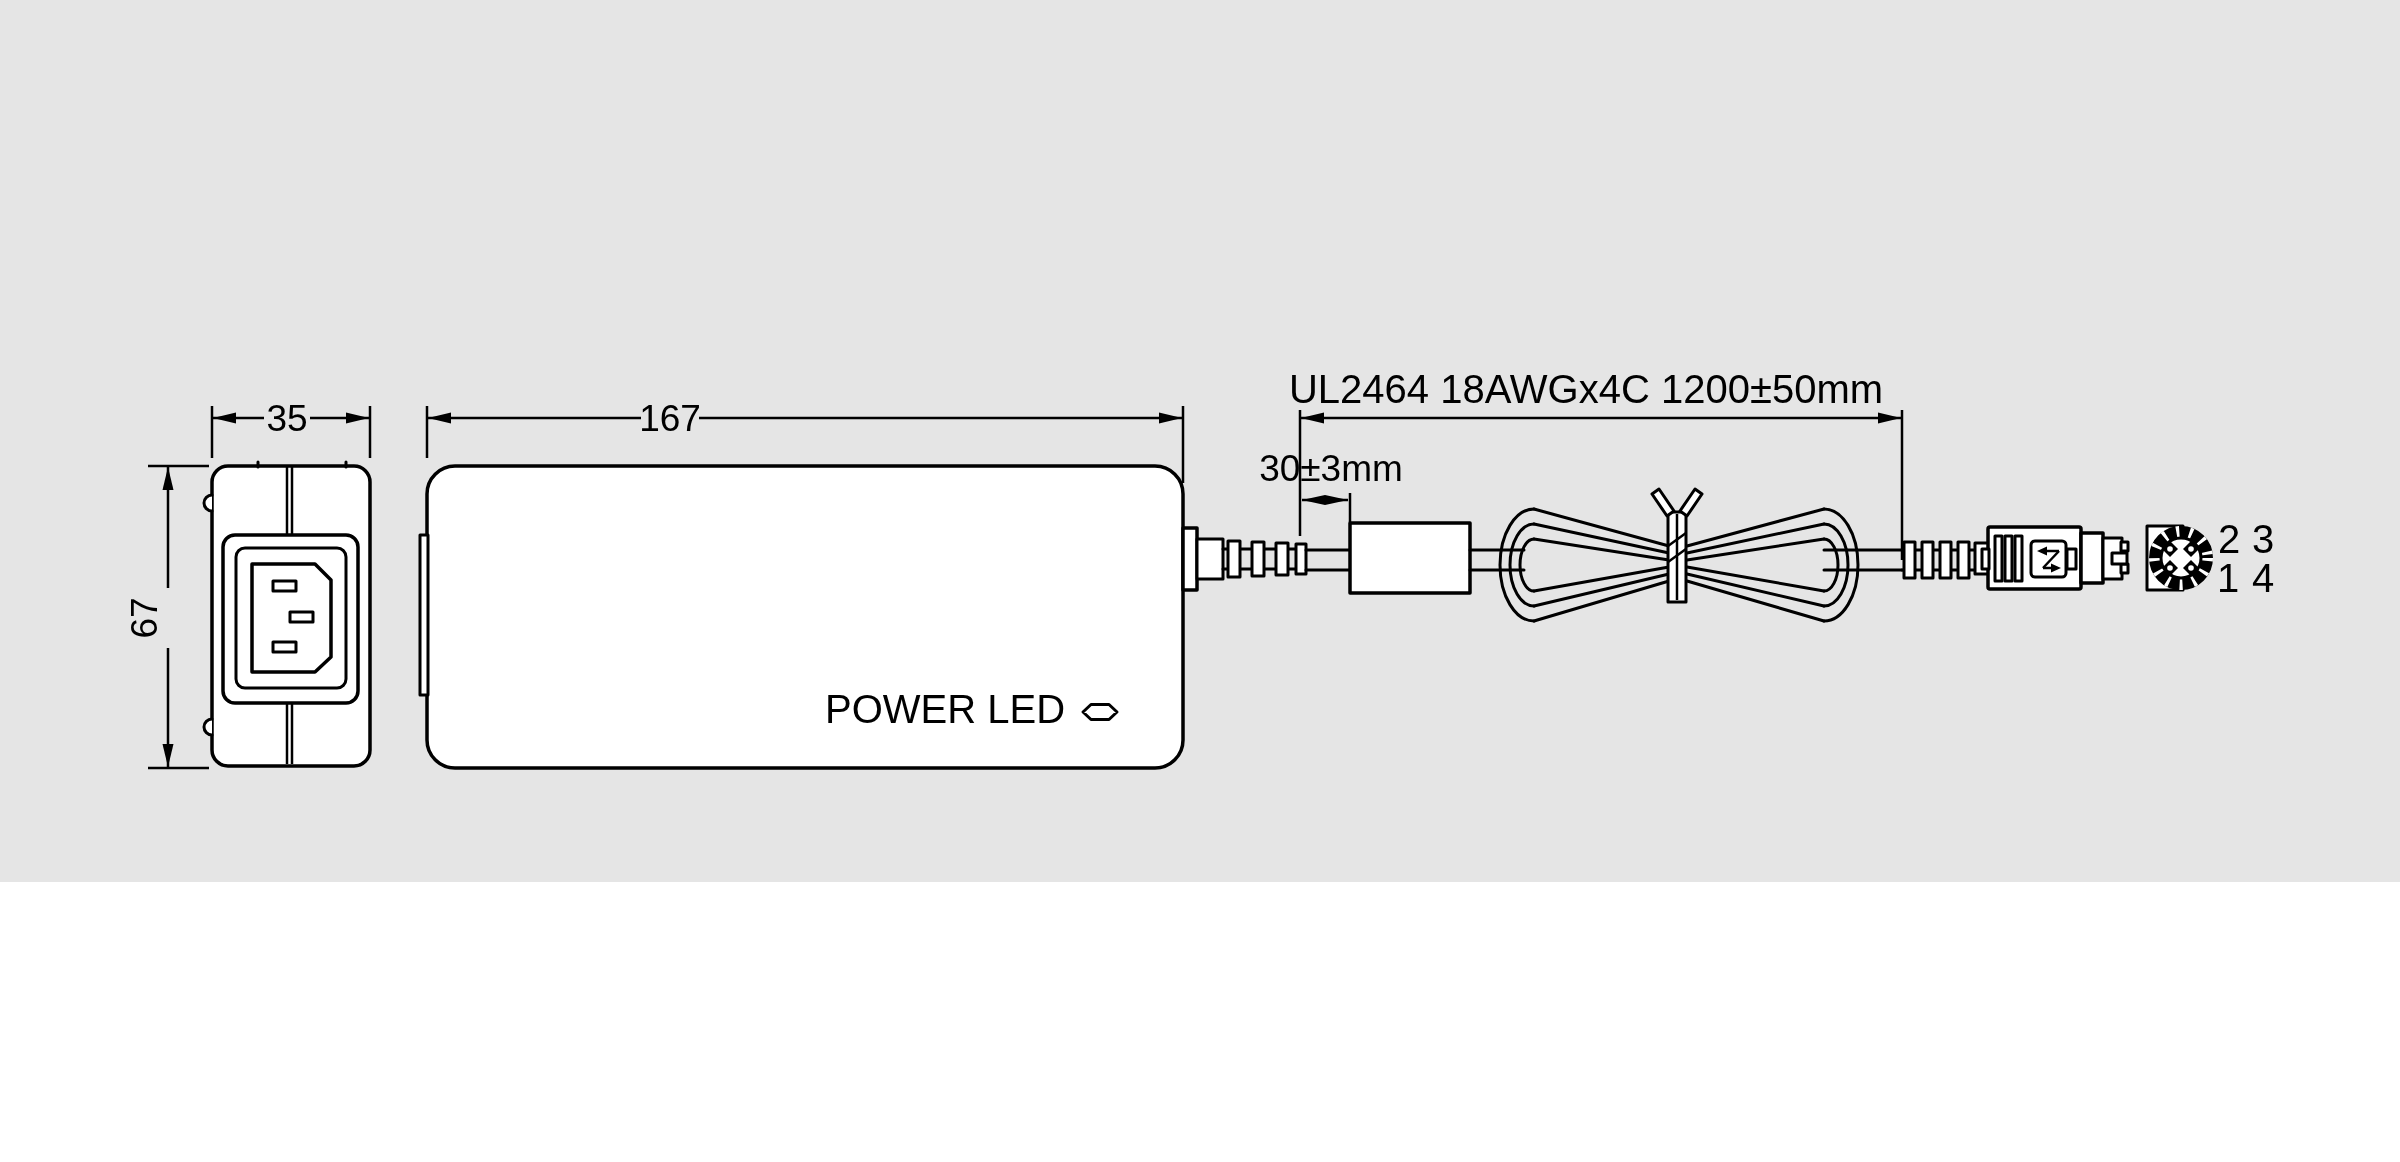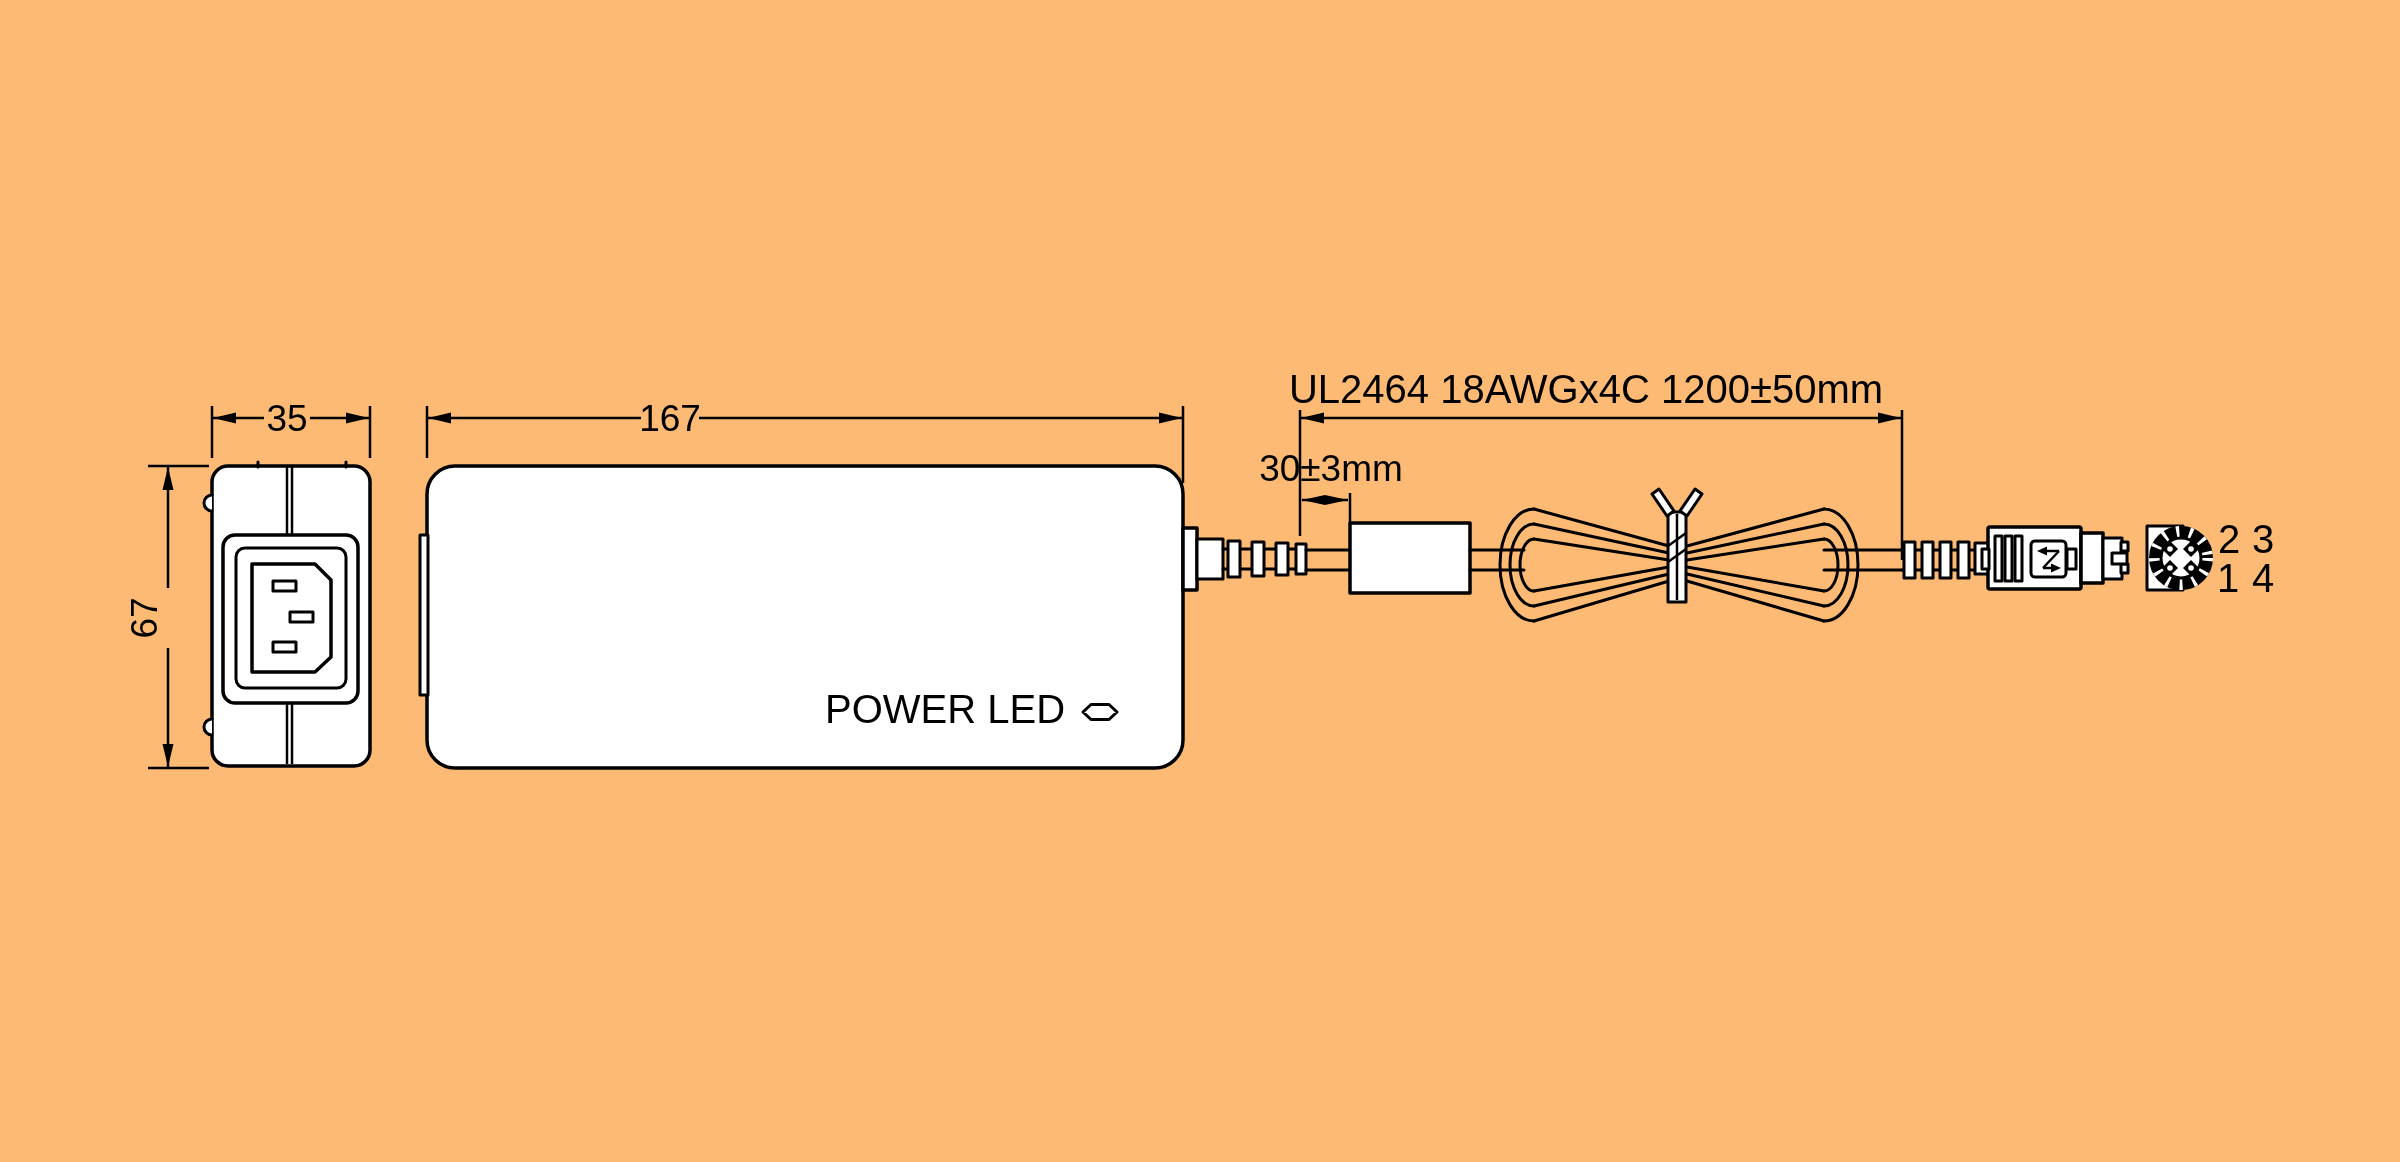--- a/index.html
+++ b/index.html
@@ -1,16 +1,16 @@
 <!DOCTYPE html>
 <html><head>
 <meta charset="utf-8">
 <style>
   html,body{margin:0;padding:0;background:#ffffff;}
-  .stage{width:2400px;height:1162px;position:relative;background:#fdba74;overflow:hidden;}
+  .stage{width:2400px;height:882px;position:relative;background:#e5e5e5;overflow:hidden;}
   svg{display:block;}
   text{font-family:"Liberation Sans","DejaVu Sans",sans-serif;fill:#000;}
   .ln{fill:#fff;stroke:#000;stroke-width:3.5;stroke-linejoin:round;stroke-linecap:round;}
   .th{fill:#fff;stroke:#000;stroke-width:3;stroke-linejoin:round;stroke-linecap:round;}
   .thf{fill:none;stroke:#000;stroke-width:3;stroke-linejoin:round;stroke-linecap:round;}
   .dim{fill:none;stroke:#000;stroke-width:2.5;stroke-linecap:butt;}
   .ah{fill:#000;stroke:none;}
   .dtx{font-size:37px;}
   .ptx{font-size:40px;}
 </style>

